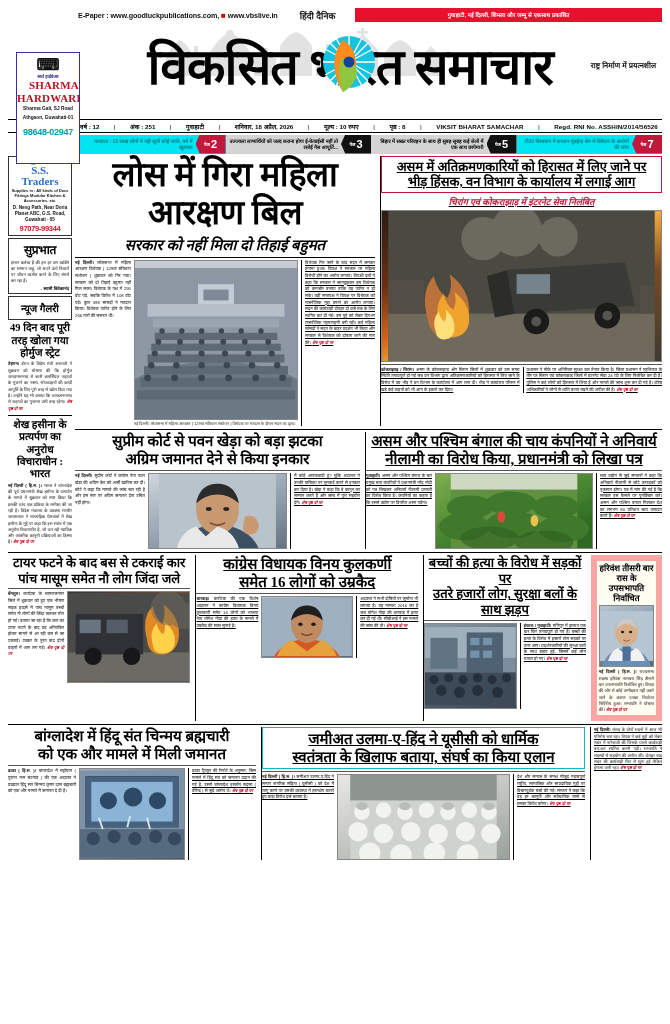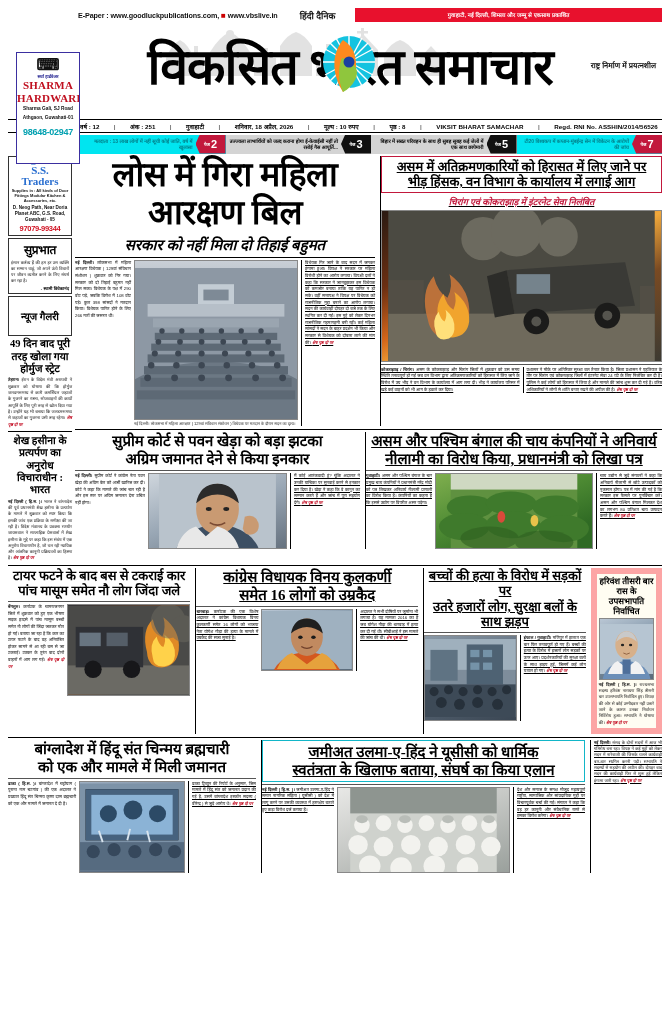--- a/index.html
+++ b/index.html
@@ -42,21 +42,21 @@
   }
 
   
   .leftcol-top {
     position:absolute; left:8px; top:26px; width:64px; height:112px;
     border:1.5px solid #3b2fa0; background:#fff;
     text-align:center; overflow:hidden;
   }
   .sh-logo { font-size:16px; font-weight:bold; color:#111; margin-top:4px; line-height:1; }
   .sh-sub { font-size:4.4px; font-weight:bold; color:#1a1a8c; }
-  .sh-name { font-family:"Liberation Serif",serif; font-size:11px; font-weight:bold; color:#c01020; line-height:1.05; margin-top:1px; letter-spacing:0.2px;}
+  .sh-name { font-family:"Liberation Serif",serif; font-size:11px; font-weight:bold; color:#c01020; line-height:1.05; margin-top:1px; letter-spacing:0.2px;text-align:right;}
   .sh-addr { font-size:4.8px; font-weight:bold; color:#111; line-height:1.35; margin-top:2px; }
   .sh-phone { font-size:9px; font-weight:bold; color:#00a0b0; margin-top:6px; letter-spacing:-0.3px; }
 
   
   .infobar {
     display:flex; align-items:center; justify-content:space-between;
     border-top:1px solid #000; border-bottom:1px solid #000;
     height:14px; margin-top:1px; padding:0 4px 0 72px;
     font-size:6.2px; font-weight:bold; color:#000; white-space:nowrap;
   }
@@ -94,21 +94,21 @@
   .ss-addr { font-size:4.6px; font-weight:bold; color:#111; line-height:1.3; margin-top:2px;}
   .ss-phone { font-size:7.5px; font-weight:bold; color:#d01020; margin-top:1px; letter-spacing:-0.3px;}
 
   .suprabhat { border:1px solid #333; padding:2px; margin-bottom:2px; text-align:center; }
   .sp-title { font-family:"Liberation Serif",serif; font-size:12px; font-weight:bold; color:#000; letter-spacing:-0.3px;}
   .sp-body { font-size:4.2px; line-height:1.45; text-align:justify; color:#111; margin-top:2px; }
   .sp-by { font-size:4.4px; font-weight:bold; text-align:right; margin-top:1px; }
 
   .gallery-hd {
     border:1px solid #333; text-align:center; font-family:"Liberation Serif",serif;
-    font-size:10px; font-weight:bold; padding:12px 0; margin-bottom:2px;
+    font-size:10px; font-weight:bold; padding:4px 0; margin-bottom:2px;
   }
   .side-hl {
     font-family:"Liberation Serif",serif; font-size:10.5px; font-weight:bold;
     text-align:center; line-height:1.18; color:#000; margin-bottom:2px;
   }
   .side-body { font-size:4.2px; line-height:1.5; text-align:justify; color:#111; }
   .side-body b { font-weight:bold; }
   .more { color:#c00018; font-weight:bold; font-size:4.2px; font-style:italic; }
   .hr-thin { border:0; border-top:1px solid #000; margin:3px 0; }
 

